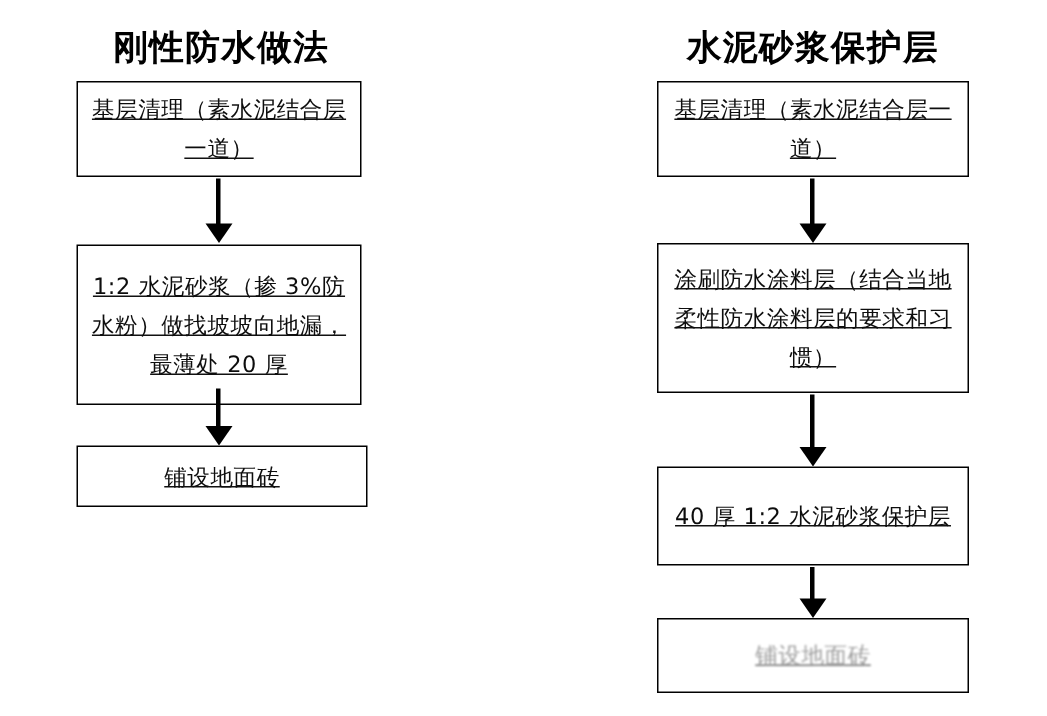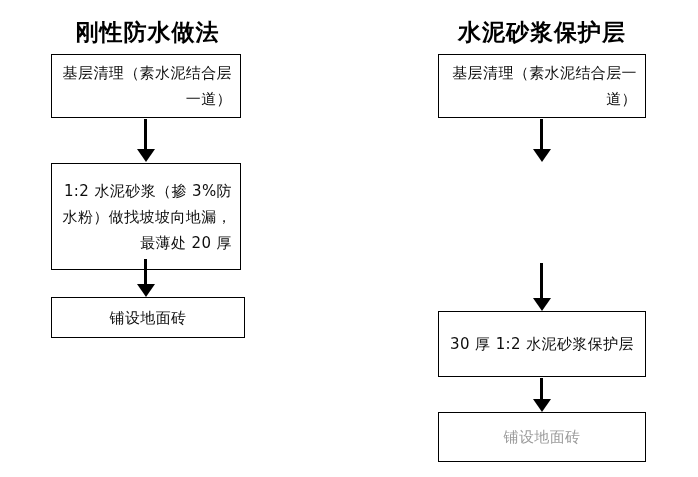--- a/index.html
+++ b/index.html
@@ -45,22 +45,23 @@
   }
 
   .node {
     position: absolute;
     box-sizing: border-box;
     border: 1.6px solid #000000;
     background: #ffffff;
     display: flex;
     align-items: center;
     justify-content: center;
-    text-align: right;
+    text-align: center;
     padding: 12px 8px;
+    text-decoration: underline;
   }
   .node .node-text {
     font-size: 15px;
     line-height: 26px;
     color: #0d0d0d;
     font-family: "DejaVu Sans", "Liberation Sans", sans-serif;
     letter-spacing: 0.4px;
   }
   .node.faded .node-text {
     color: #5d5d5d;
@@ -129,28 +130,31 @@
 
     <div class="node" style="left:89px; top:54px; width:208px; height:64px;">
       <span class="node-text">基层清理（素水泥结合层一道）</span>
     </div>
 
     <div class="arrow" style="left:184px; top:119px; height:43px;">
       <div class="shaft" style="height:31px;"></div>
       <div class="head"></div>
     </div>
 
+    <div class="node" style="left:89px; top:162px; width:208px; height:100px;">
+      <span class="node-text">涂刷防水涂料层（结合当地柔性防水涂料层的要求和习惯）</span>
+    </div>
 
     <div class="arrow" style="left:184px; top:263px; height:48px;">
       <div class="shaft" style="height:36px;"></div>
       <div class="head"></div>
     </div>
 
     <div class="node" style="left:89px; top:311px; width:208px; height:66px;">
-      <span class="node-text">30 厚 1:2 水泥砂浆保护层</span>
+      <span class="node-text">40 厚 1:2 水泥砂浆保护层</span>
     </div>
 
     <div class="arrow" style="left:184px; top:378px; height:34px;">
       <div class="shaft" style="height:22px;"></div>
       <div class="head"></div>
     </div>
 
     <div class="node faded" style="left:89px; top:412px; width:208px; height:50px;">
       <span class="node-text">铺设地面砖</span>
     </div>

